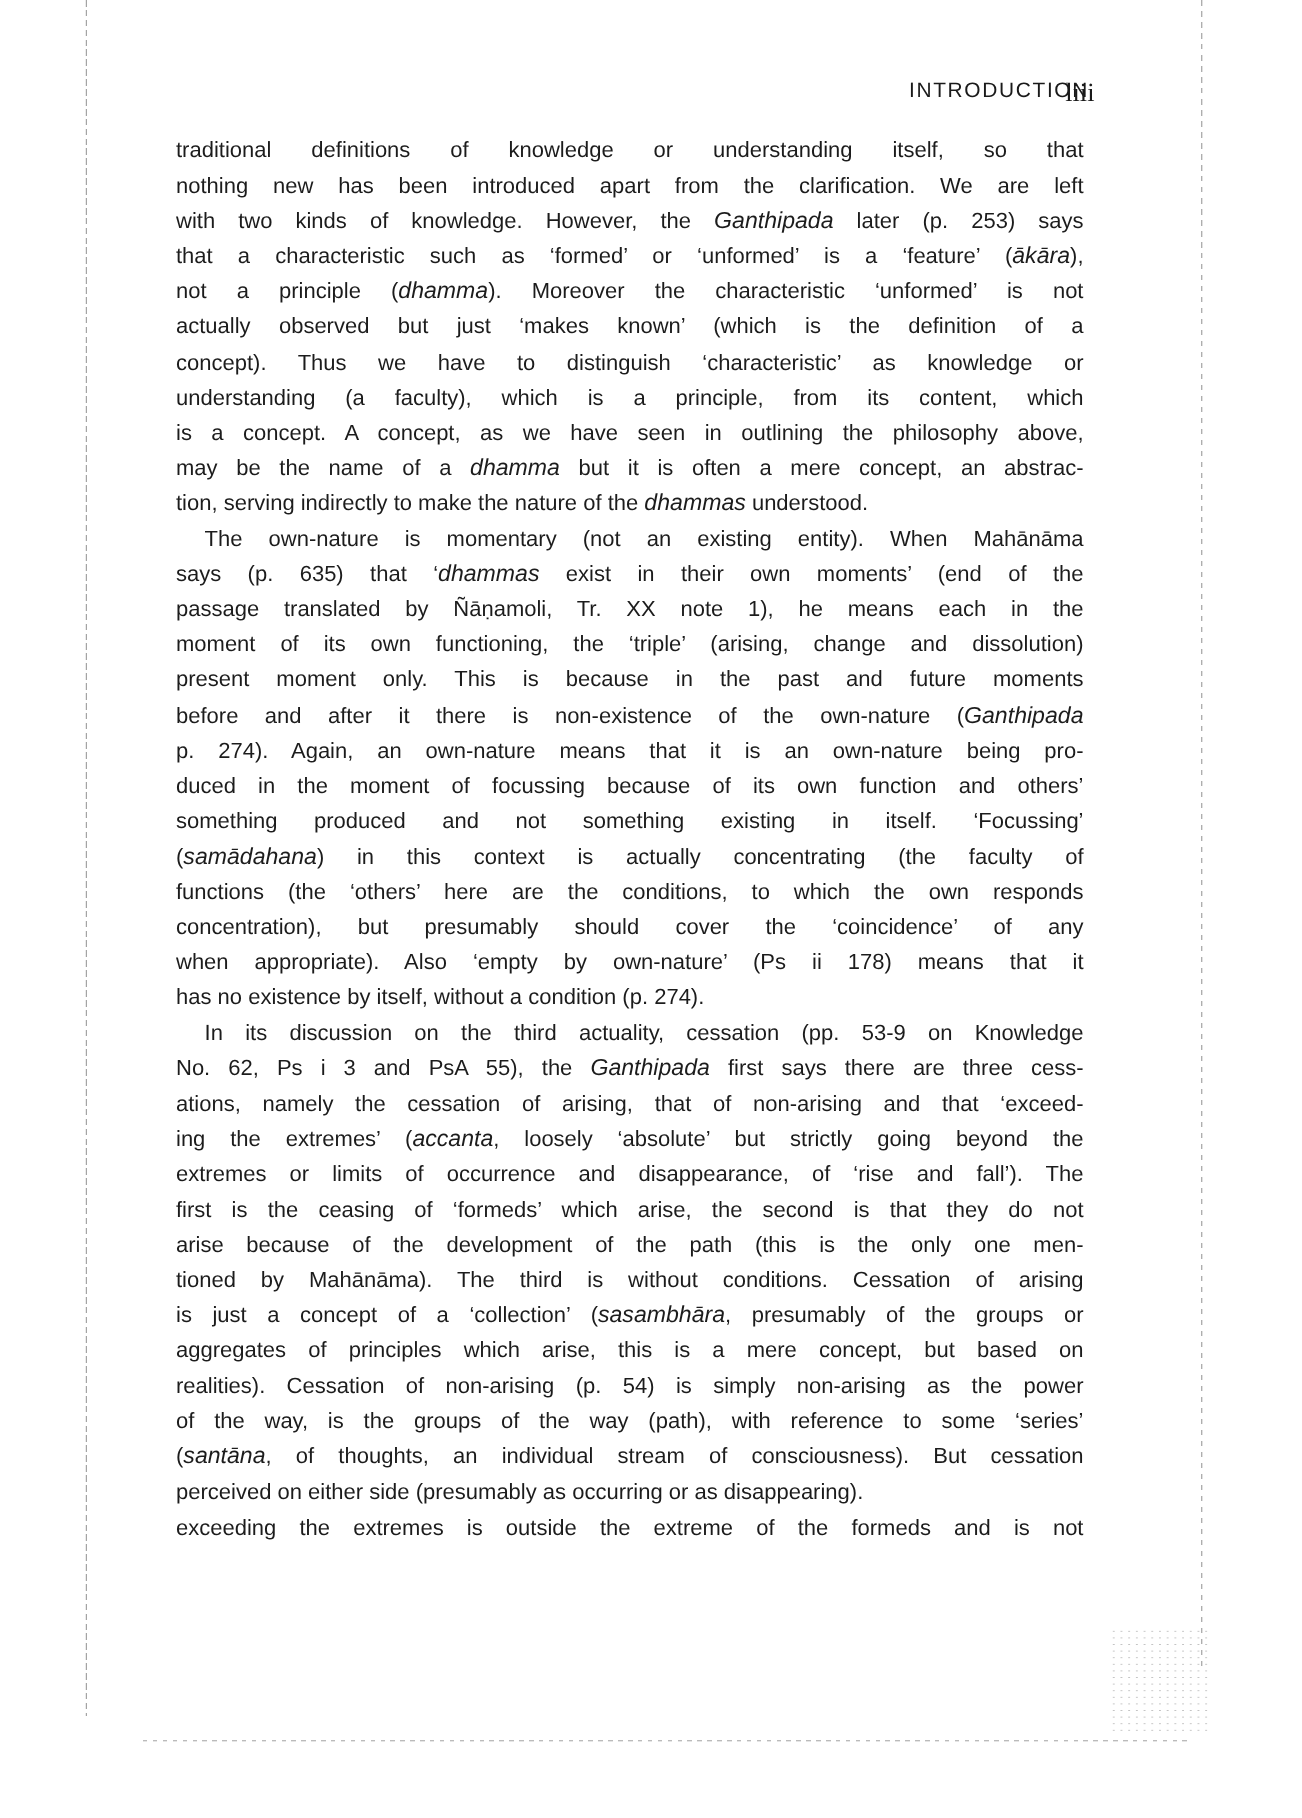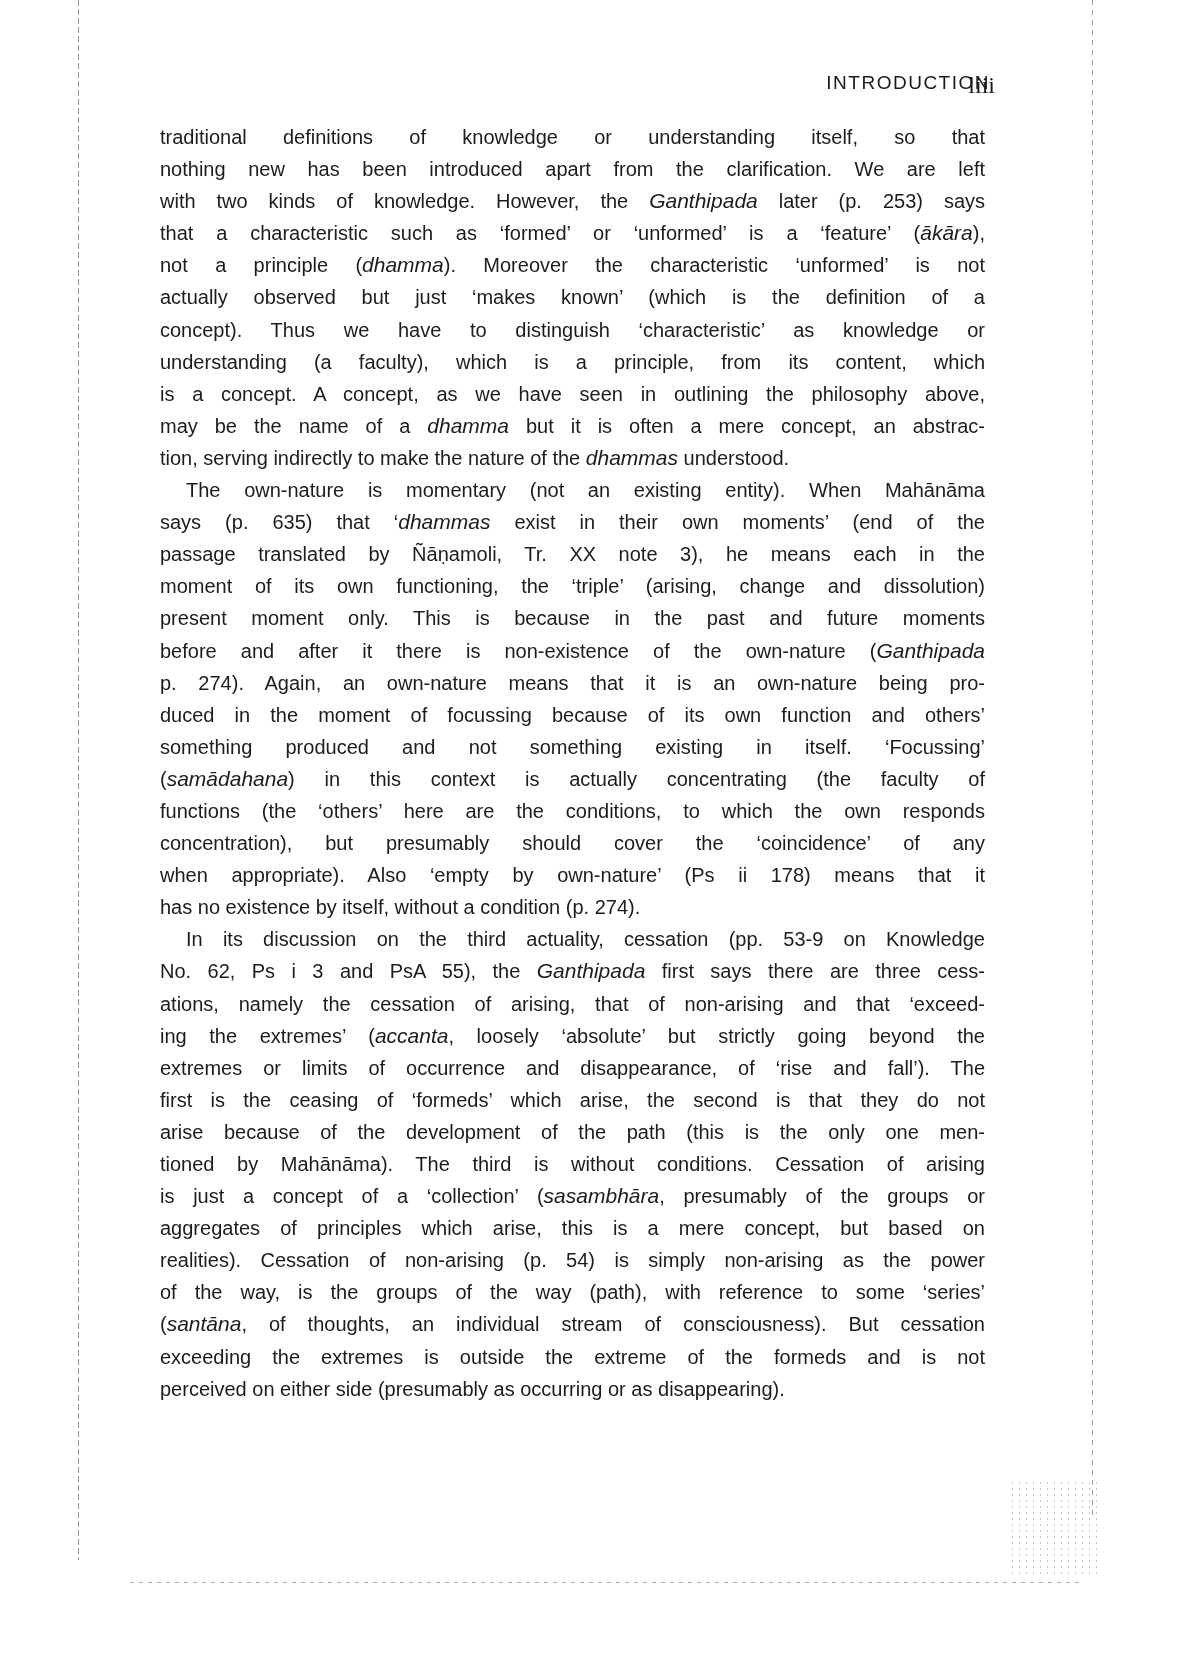--- a/index.html
+++ b/index.html
@@ -40,21 +40,21 @@
     <div class="line">that a characteristic such as ‘formed’ or ‘unformed’ is a ‘feature’ (<span class="it">ākāra</span>),</div>
     <div class="line">not a principle (<span class="it">dhamma</span>). Moreover the characteristic ‘unformed’ is not</div>
     <div class="line">actually observed but just ‘makes known’ (which is the definition of a</div>
     <div class="line">concept). Thus we have to distinguish ‘characteristic’ as knowledge or</div>
     <div class="line">understanding (a faculty), which is a principle, from its content, which</div>
     <div class="line">is a concept. A concept, as we have seen in outlining the philosophy above,</div>
     <div class="line">may be the name of a <span class="it">dhamma</span> but it is often a mere concept, an abstrac-</div>
     <div class="line last">tion, serving indirectly to make the nature of the <span class="it">dhammas</span> understood.</div>
     <div class="line indent">The own-nature is momentary (not an existing entity). When Mahānāma</div>
     <div class="line">says (p. 635) that ‘<span class="it">dhammas</span> exist in their own moments’ (end of the</div>
-    <div class="line">passage translated by Ñāṇamoli, Tr. XX note 3), he means each in the</div>
+    <div class="line">passage translated by Ñāṇamoli, Tr. XX note 1), he means each in the</div>
     <div class="line">moment of its own functioning, the ‘triple’ (arising, change and dissolution)</div>
     <div class="line">present moment only. This is because in the past and future moments</div>
     <div class="line">before and after it there is non-existence of the own-nature (<span class="it">Ganthipada</span></div>
     <div class="line">p. 274). Again, an own-nature means that it is an own-nature being pro-</div>
     <div class="line">duced in the moment of focussing because of its own function and others’</div>
     <div class="line">something produced and not something existing in itself. ‘Focussing’</div>
     <div class="line">(<span class="it">samādahana</span>) in this context is actually concentrating (the faculty of</div>
     <div class="line">functions (the ‘others’ here are the conditions, to which the own responds</div>
     <div class="line">concentration), but presumably should cover the ‘coincidence’ of any</div>
     <div class="line">when appropriate). Also ‘empty by own-nature’ (Ps ii 178) means that it</div>
@@ -65,15 +65,15 @@
     <div class="line">ing the extremes’ (<span class="it">accanta</span>, loosely ‘absolute’ but strictly going beyond the</div>
     <div class="line">extremes or limits of occurrence and disappearance, of ‘rise and fall’). The</div>
     <div class="line">first is the ceasing of ‘formeds’ which arise, the second is that they do not</div>
     <div class="line">arise because of the development of the path (this is the only one men-</div>
     <div class="line">tioned by Mahānāma). The third is without conditions. Cessation of arising</div>
     <div class="line">is just a concept of a ‘collection’ (<span class="it">sasambhāra</span>, presumably of the groups or</div>
     <div class="line">aggregates of principles which arise, this is a mere concept, but based on</div>
     <div class="line">realities). Cessation of non-arising (p. 54) is simply non-arising as the power</div>
     <div class="line">of the way, is the groups of the way (path), with reference to some ‘series’</div>
     <div class="line">(<span class="it">santāna</span>, of thoughts, an individual stream of consciousness). But cessation</div>
+    <div class="line last">perceived on either side (presumably as occurring or as disappearing).</div>
     <div class="line">exceeding the extremes is outside the extreme of the formeds and is not</div>
-    <div class="line last">perceived on either side (presumably as occurring or as disappearing).</div>
   </div>
 
 </body></html>

